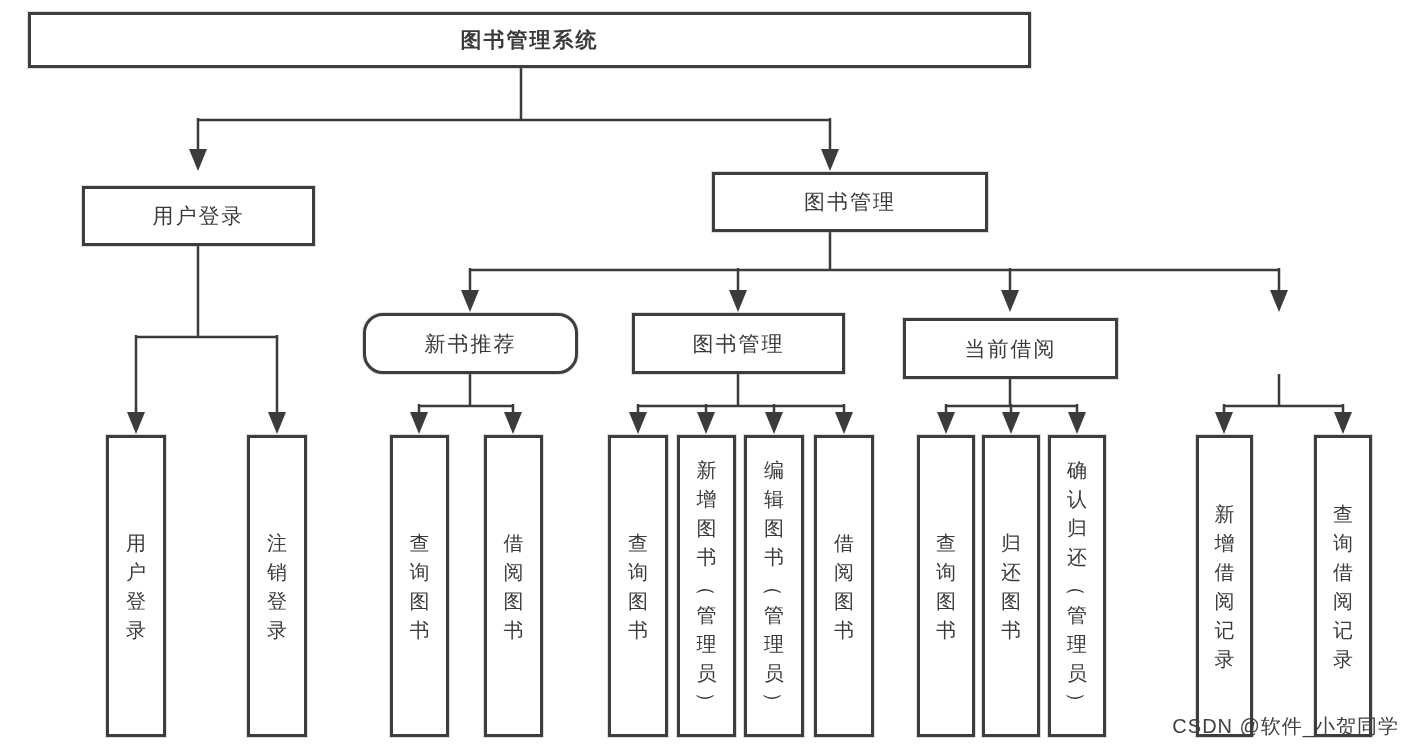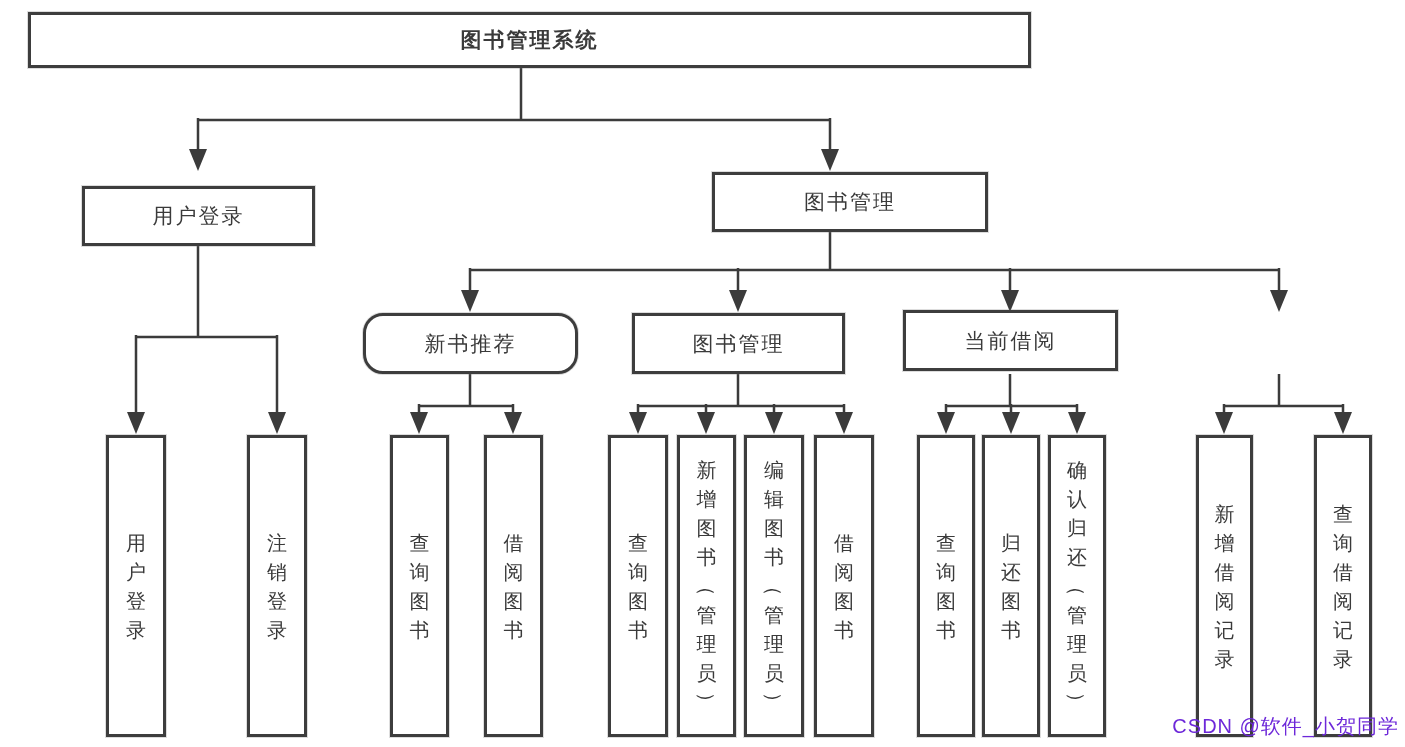--- a/index.html
+++ b/index.html
@@ -46,21 +46,21 @@
     display: block;
   }
   .vnode .ch.rot {
     transform: rotate(90deg);
   }
   .watermark {
     position: absolute;
     right: 6px;
     top: 713px;
     font-size: 20px;
-    color: #6d28d9;
+    color: #404040;
     letter-spacing: 1px;
     white-space: nowrap;
     z-index: 5;
   }
 </style>
 </head>
 <body>
 
 <div class="stage">
 
@@ -97,21 +97,21 @@
     </g>
   </svg>
 
   <div class="node hnode" style="left:28px; top:12px; width:1003px; height:56px;font-weight:bold;">图书管理系统</div>
 
   <div class="node hnode" style="left:82px; top:172px; width:233px; height:60px;margin-top:14px;">用户登录</div>
   <div class="node hnode" style="left:712px; top:172px; width:276px; height:60px;">图书管理</div>
 
   <div class="node hnode" style="left:363px; top:313px; width:215px; height:61px;border-radius:20px;">新书推荐</div>
   <div class="node hnode" style="left:632px; top:313px; width:213px; height:61px;">图书管理</div>
-  <div class="node hnode" style="left:903px; top:310px; width:215px; height:61px;">当前借阅</div>
+  <div class="node hnode" style="left:903px; top:318px; width:215px; height:61px;">当前借阅</div>
 
   <div class="node vnode" style="left:106px; top:435px; width:60px; height:302px;">
     <span class="vlabel">
         <span class="ch">用</span>
         <span class="ch">户</span>
         <span class="ch">登</span>
         <span class="ch">录</span>
       </span>
   </div>
   <div class="node vnode" style="left:247px; top:435px; width:60px; height:302px;">

